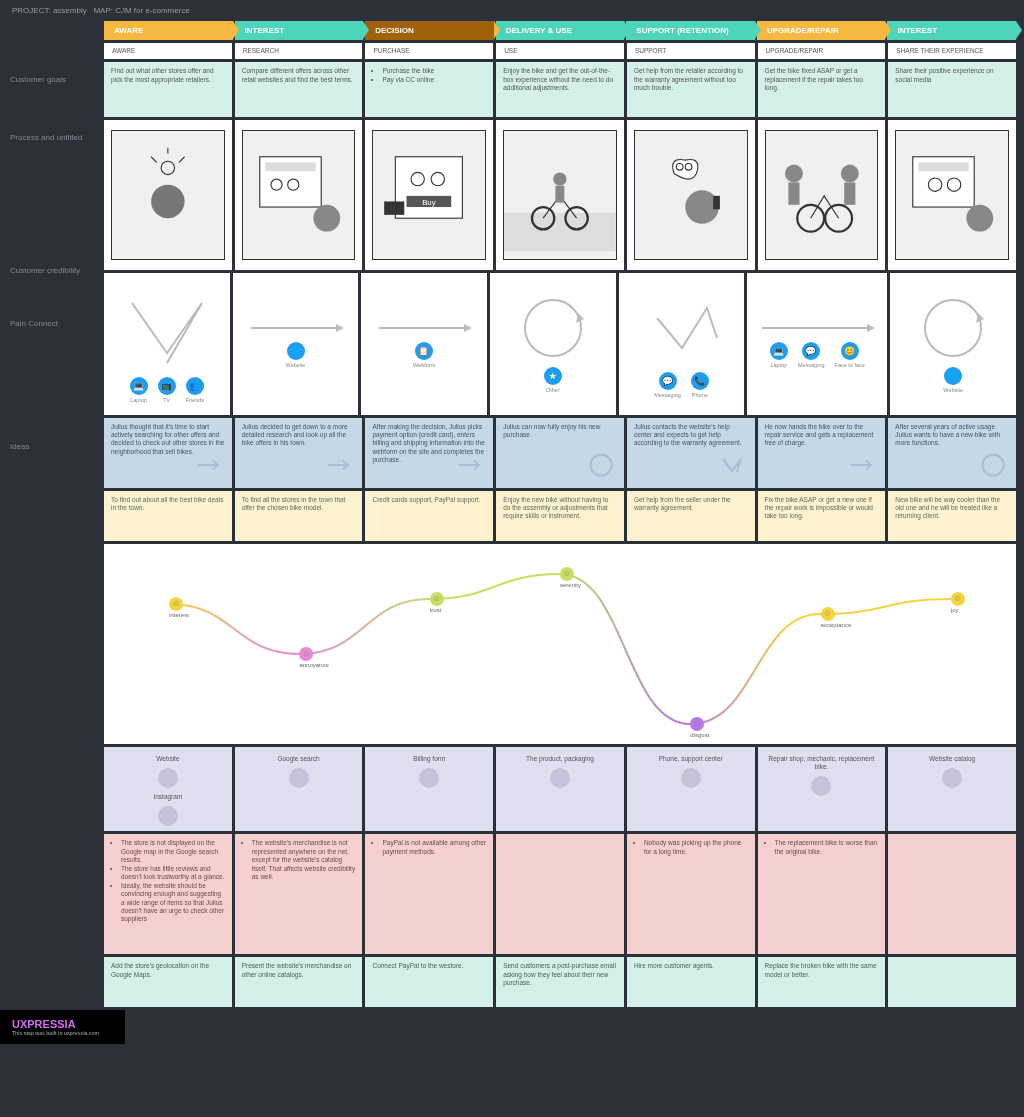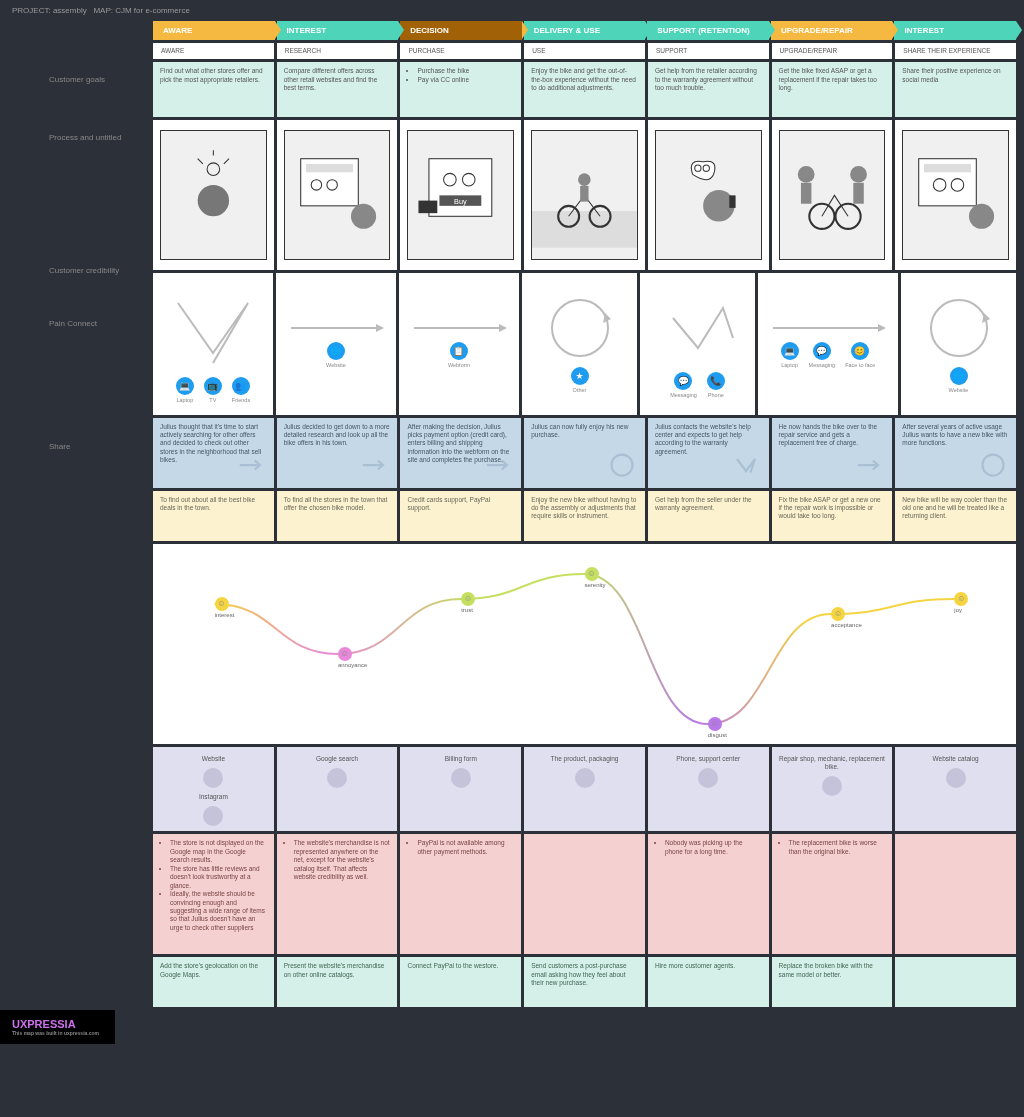--- a/index.html
+++ b/index.html
@@ -1,19 +1,19 @@
 <!DOCTYPE html>
 <html><head>
 <meta charset="utf-8">
 <style>
 * { box-sizing: border-box; margin: 0; padding: 0; }
 body { font-family: Arial, sans-serif; background: #2c3039; color: #888; font-size: 7px; width: 1024px; }
 .header { background: #2c3039; padding: 6px 12px; color: #999; font-size: 8px; }
 .main { display: flex; }
-.labels { width: 114px; padding-top: 30px; flex-shrink: 0; margin-left: 39px; }
+.labels { width: 104px; padding-top: 30px; flex-shrink: 0; }
 .label { color: #888; font-size: 8px; padding: 4px 10px; display: flex; align-items: flex-start; }
 .content { flex: 1; padding-right: 8px; }
 .phases { display: flex; gap: 2px; margin-bottom: 3px; }
 .phase { flex: 1; padding: 5px 10px; color: #fff; font-size: 8px; font-weight: bold; position: relative; }
 .phase::after { content: ''; position: absolute; right: -6px; top: 0; border-left: 6px solid; border-top: 9px solid transparent; border-bottom: 9px solid transparent; z-index: 1; }
 .p0 { background: #f5b942; } .p0::after { border-left-color: #f5b942; }
 .p1 { background: #4ed4b8; } .p1::after { border-left-color: #4ed4b8; }
 .p2 { background: #a16207; } .p2::after { border-left-color: #f5b942; }
 .p3 { background: #4ed4b8; } .p3::after { border-left-color: #4ed4b8; }
 .p4 { background: #4ed4b8; } .p4::after { border-left-color: #4ed4b8; }
@@ -33,42 +33,42 @@
 .parrow { position: absolute; right: 8px; bottom: 8px; width: 30px; height: 30px; opacity: 0.25; }
 .expect { background: #fdf2d0; color: #665; min-height: 50px; }
 .expfull { background: #fff; height: 200px; position: relative; }
 .tp { background: #e0dff0; color: #555; min-height: 75px; text-align: center; display: flex; flex-direction: column; align-items: center; justify-content: flex-start; gap: 5px; padding-top: 8px; }
 .tpicon { width: 20px; height: 20px; border-radius: 50%; background: #c5c3da; }
 .pain { background: #f5d0d0; color: #744; min-height: 120px; }
 .pain ul { list-style: disc; padding-left: 10px; }
 .idea { background: #d4f0e8; color: #465; min-height: 50px; }
 .fullrow { display: flex; margin-bottom: 3px; }
 .fullcell { flex: 1; }
-.footer { background: #000; color: #d070f0; padding: 8px 12px; width: 115px; font-size: 11px; font-weight: bold; }
+.footer { background: #000; color: #d070f0; padding: 8px 12px; width: 125px; font-size: 11px; font-weight: bold; }
 .footer small { color: #888; font-size: 5px; display: block; }
 svg { display: block; }
 .emo { width: 14px; height: 14px; border-radius: 50%; position: absolute; display: flex; align-items: center; justify-content: center; font-size: 8px; }
 .elab { position: absolute; font-size: 6px; color: #666; }
 </style>
 </head>
 <body>
 
 <div class="header">
   <span>PROJECT:</span> <span>assembly</span> &nbsp;
   <span>MAP:</span> <span>CJM for e-commerce</span>
 </div>
 
 <div class="main">
   <div class="labels">
     <div class="label" style="height:20px"></div>
     <div class="label" style="height:58px">Customer goals</div>
     <div class="label" style="height:133px">Process and untitled</div>
     <div class="label" style="height:53px">Customer credibility</div>
     <div class="label" style="height:123px">Pain Connect</div>
-    <div class="label" style="height:53px">Share</div>
+    <div class="label" style="height:53px">Ideas</div>
   </div>
 
   <div class="content">
     <div class="phases" id="phases">
         <div class="phase p0">AWARE</div>
         <div class="phase p1">INTEREST</div>
         <div class="phase p2">DECISION</div>
         <div class="phase p3">DELIVERY &amp; USE</div>
         <div class="phase p4">SUPPORT (RETENTION)</div>
         <div class="phase p5">UPGRADE/REPAIR</div>

